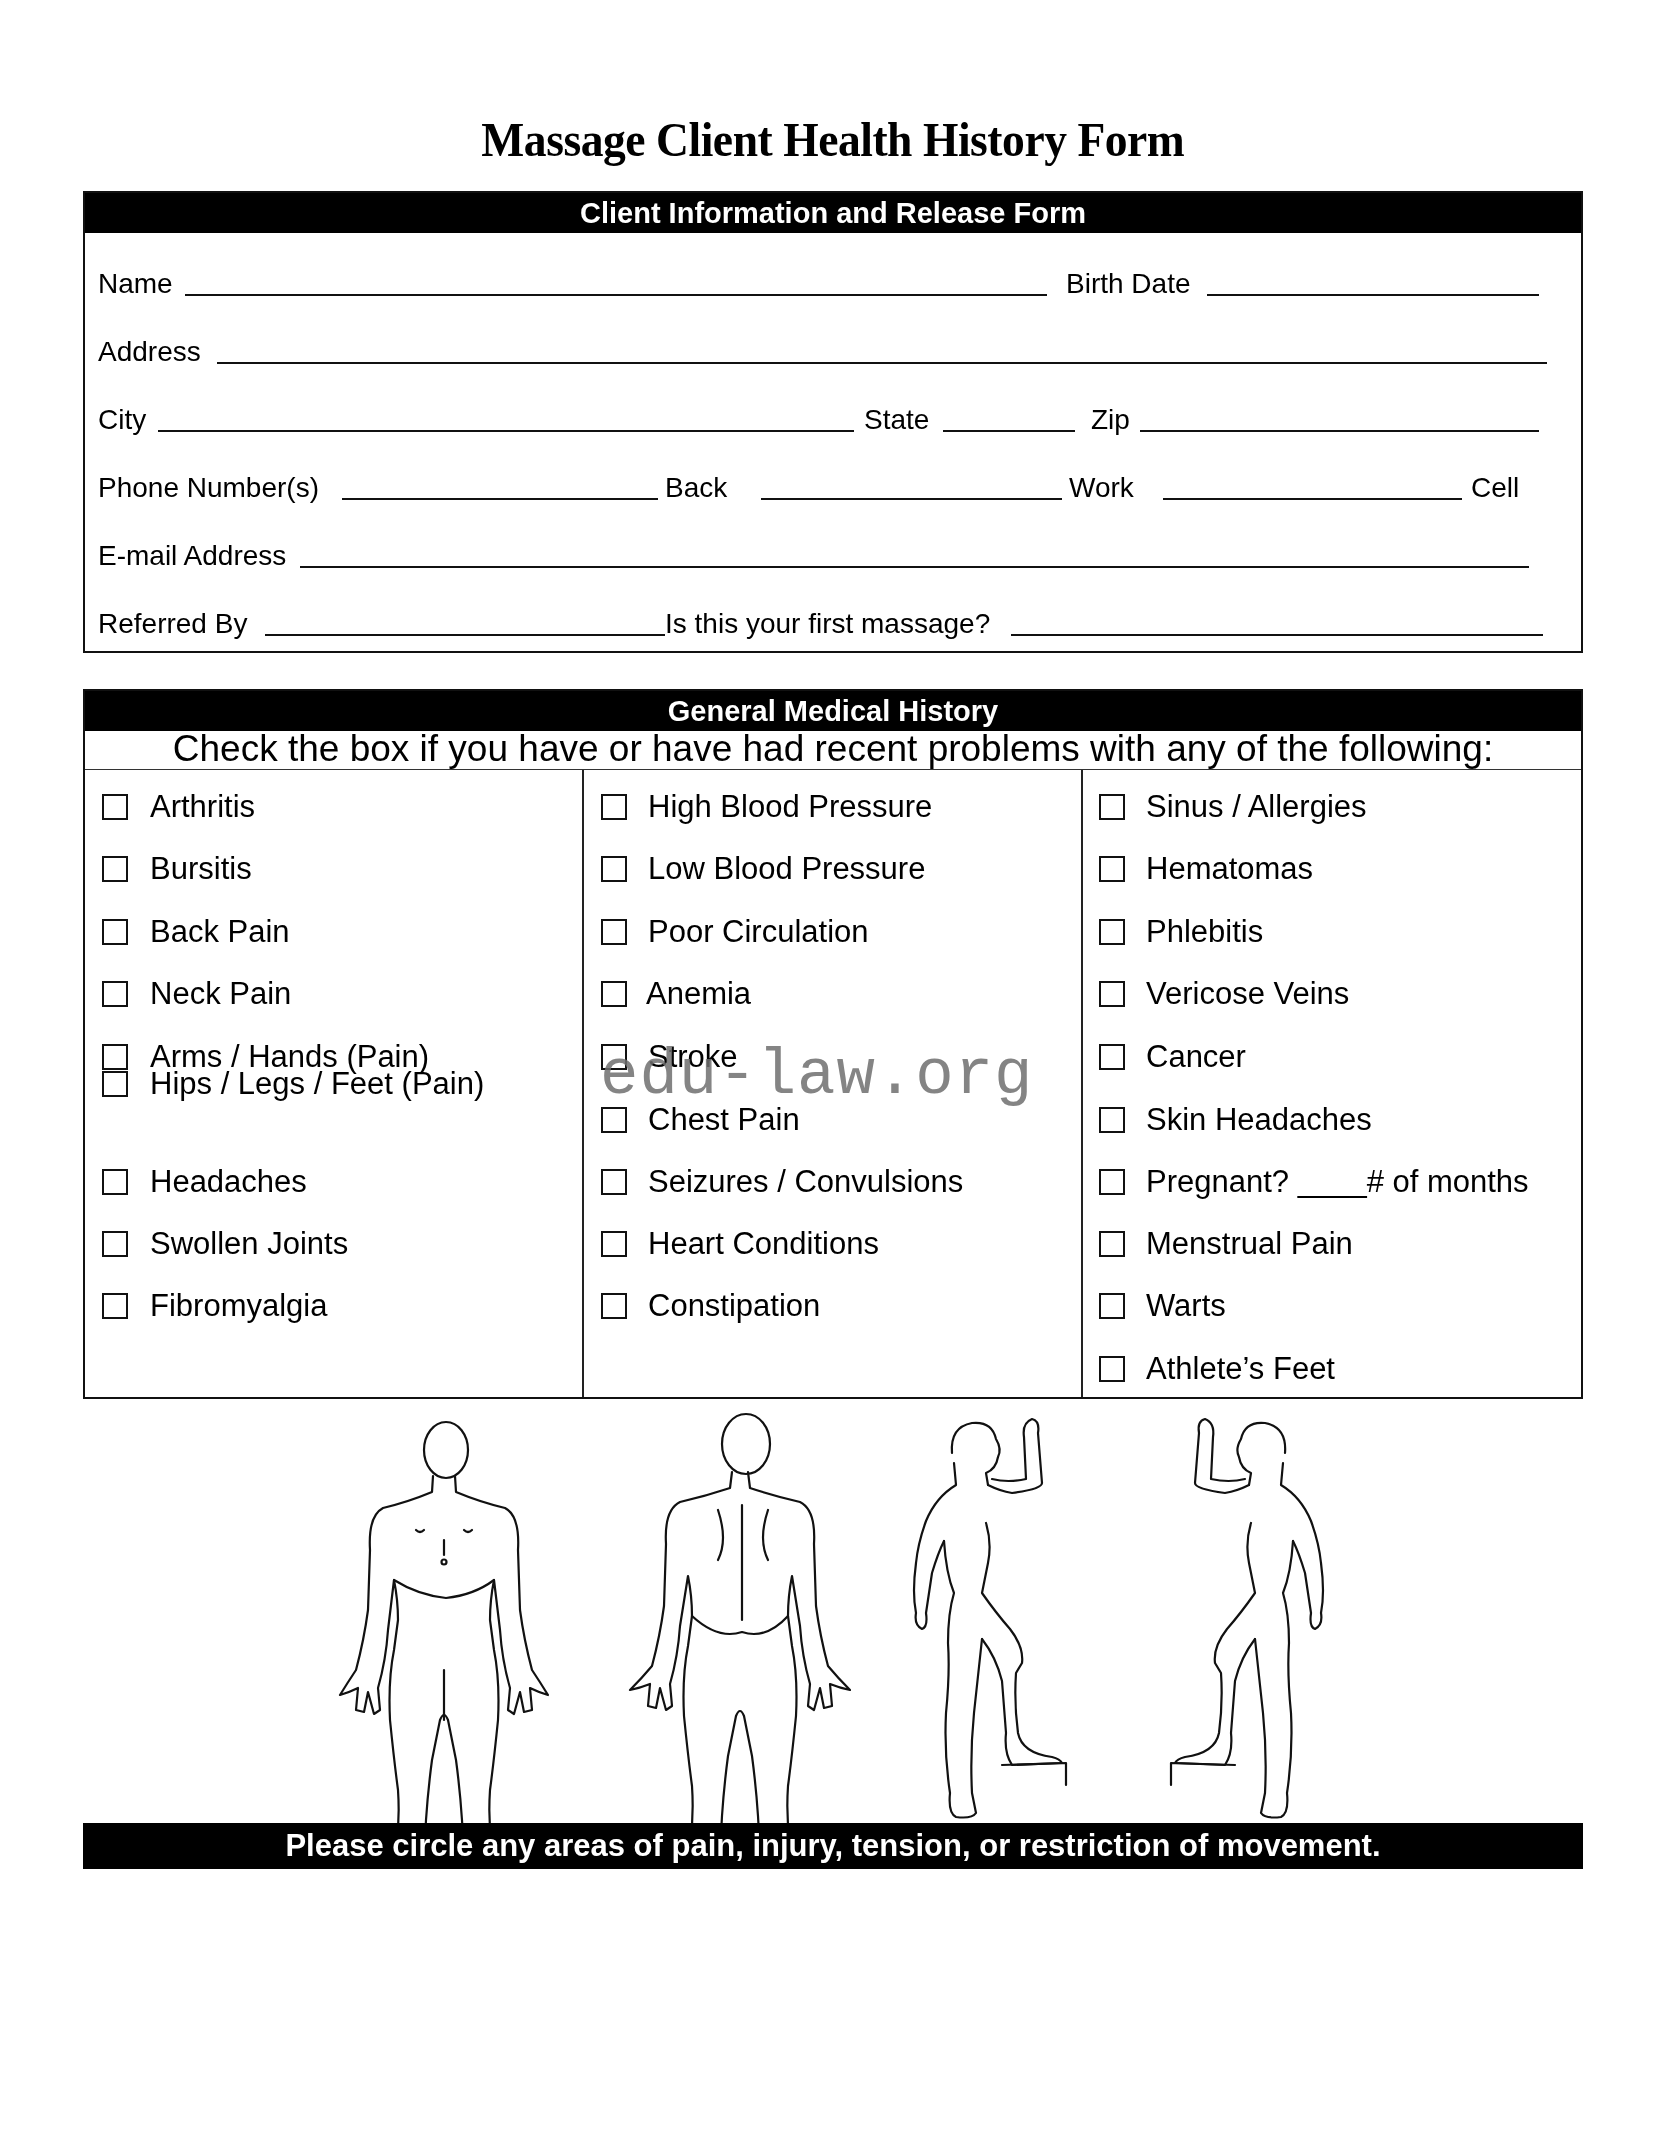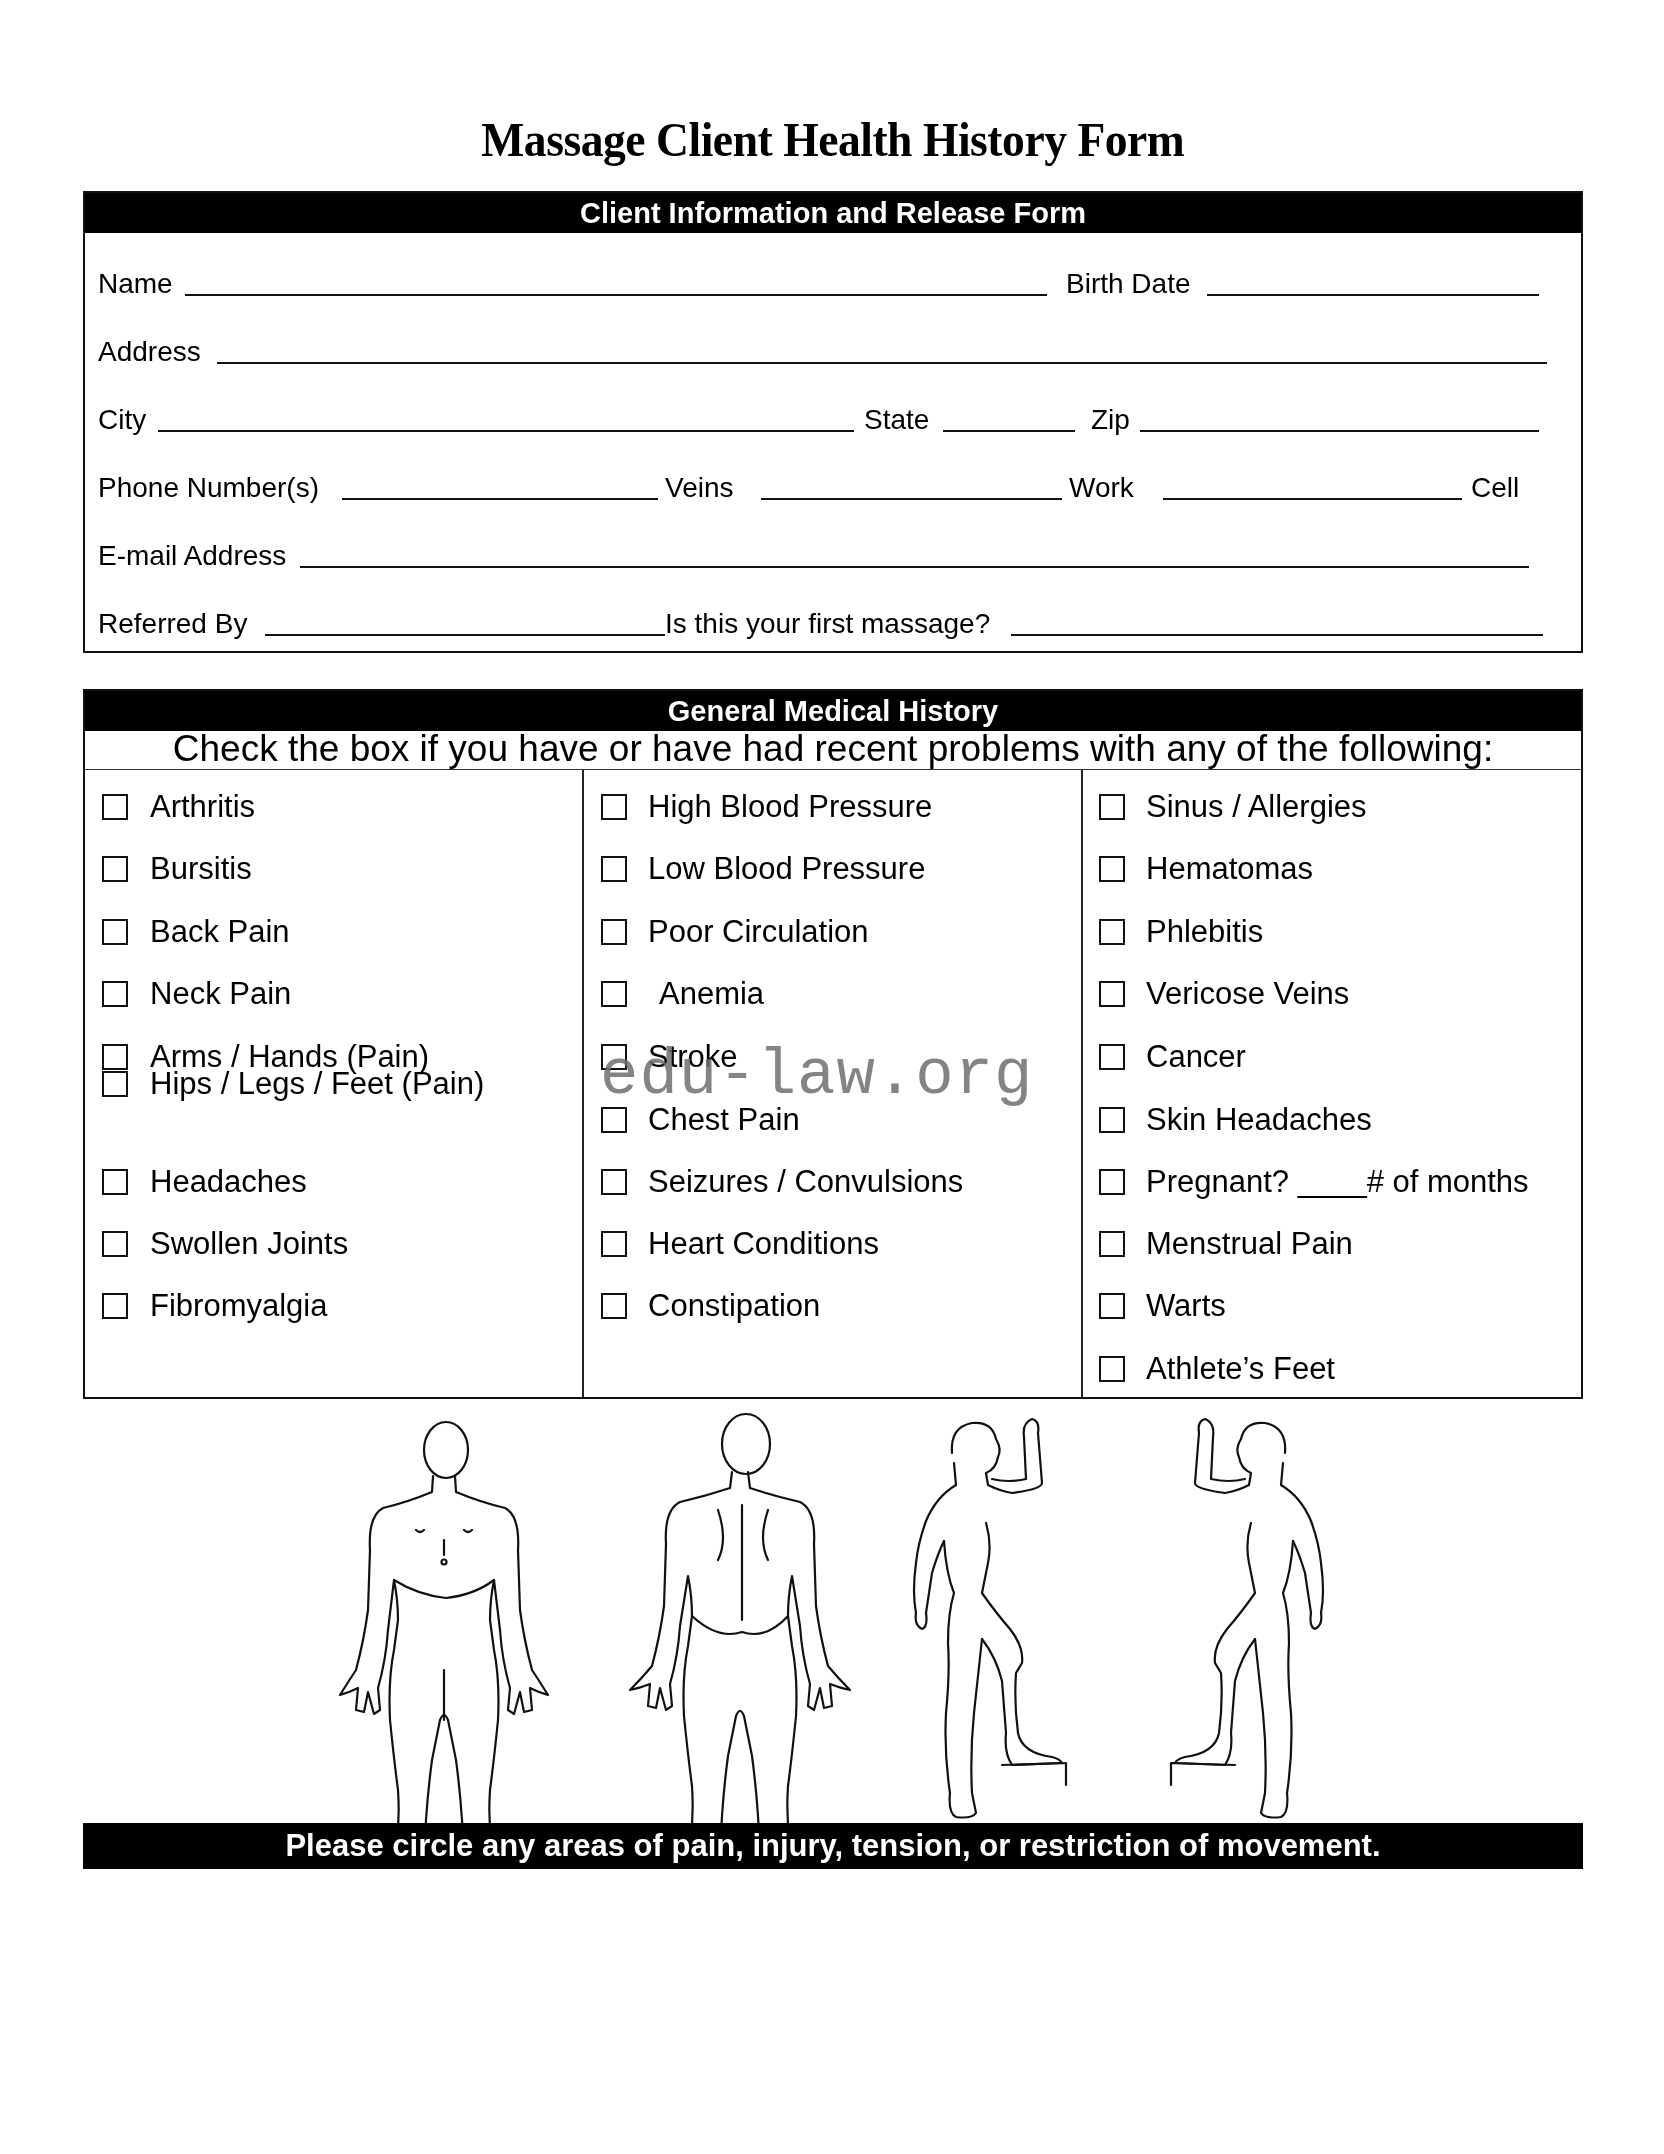--- a/index.html
+++ b/index.html
@@ -43,21 +43,21 @@
 
 <span class="field-label" style="left:98px;top:404px;">City</span>
 <div class="field-line" style="left:158px;top:430px;width:696px;"></div>
 <span class="field-label" style="left:864px;top:404px;">State</span>
 <div class="field-line" style="left:943px;top:430px;width:132px;"></div>
 <span class="field-label" style="left:1091px;top:404px;">Zip</span>
 <div class="field-line" style="left:1140px;top:430px;width:399px;"></div>
 
 <span class="field-label" style="left:98px;top:472px;">Phone Number(s)</span>
 <div class="field-line" style="left:342px;top:498px;width:316px;"></div>
-<span class="field-label" style="left:665px;top:472px;">Veins</span>
+<span class="field-label" style="left:665px;top:472px;">Back</span>
 <div class="field-line" style="left:761px;top:498px;width:301px;"></div>
 <span class="field-label" style="left:1069px;top:472px;">Work</span>
 <div class="field-line" style="left:1163px;top:498px;width:299px;"></div>
 <span class="field-label" style="left:1471px;top:472px;">Cell</span>
 
 <span class="field-label" style="left:98px;top:540px;">E-mail Address</span>
 <div class="field-line" style="left:300px;top:566px;width:1229px;"></div>
 
 <span class="field-label" style="left:98px;top:608px;">Referred By</span>
 <div class="field-line" style="left:265px;top:634px;width:400px;"></div>
@@ -118,21 +118,21 @@
   <label class="check-item" style="left:601px;top:849px;">
       <span class="checkbox"></span>
       <span class="check-label" style="margin-left:21px;">Low Blood Pressure</span>
     </label>
   <label class="check-item" style="left:601px;top:912px;">
       <span class="checkbox"></span>
       <span class="check-label" style="margin-left:21px;">Poor Circulation</span>
     </label>
   <label class="check-item" style="left:601px;top:974px;">
       <span class="checkbox"></span>
-      <span class="check-label" style="margin-left:32px;">Anemia</span>
+      <span class="check-label" style="margin-left:19px;">Anemia</span>
     </label>
   <label class="check-item" style="left:601px;top:1037px;">
       <span class="checkbox"></span>
       <span class="check-label" style="margin-left:21px;">Stroke</span>
     </label>
   <label class="check-item" style="left:601px;top:1100px;">
       <span class="checkbox"></span>
       <span class="check-label" style="margin-left:21px;">Chest Pain</span>
     </label>
   <label class="check-item" style="left:601px;top:1162px;">

